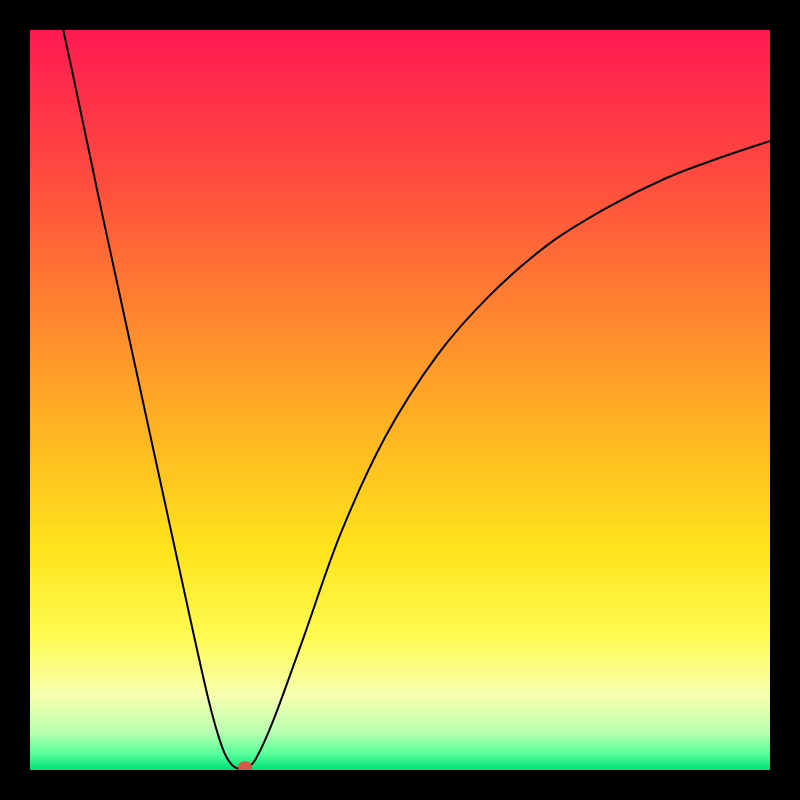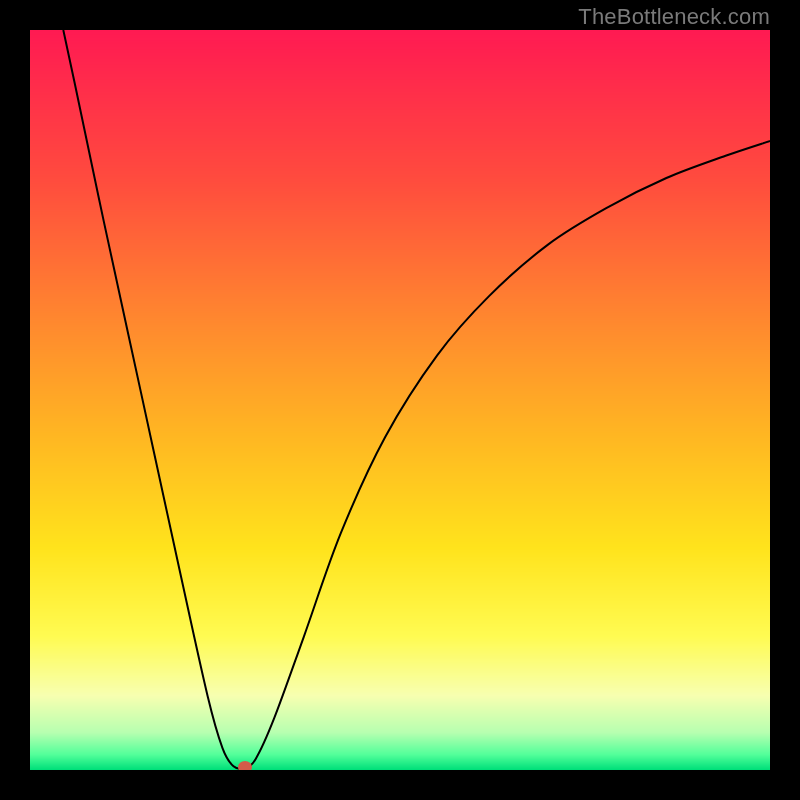--- a/index.html
+++ b/index.html
@@ -52,21 +52,20 @@
     background: #d45b49;
     border-radius: 50%;
     transform: translate(-50%, -50%);
   }
 </style>
 </head>
 <body>
 
 <div class="stage">
 
-  <div class="watermark">TheBottleneck.com</div>
 
   <div class="plot-area">
     <div class="gradient">
         <div class="band" style="top:0px;height:2px;background:rgb(255,26,82)"></div>
         <div class="band" style="top:1px;height:2px;background:rgb(255,26,82)"></div>
         <div class="band" style="top:2px;height:2px;background:rgb(255,27,82)"></div>
         <div class="band" style="top:3px;height:2px;background:rgb(255,27,82)"></div>
         <div class="band" style="top:4px;height:2px;background:rgb(255,27,81)"></div>
         <div class="band" style="top:5px;height:2px;background:rgb(255,28,81)"></div>
         <div class="band" style="top:6px;height:2px;background:rgb(255,28,81)"></div>

